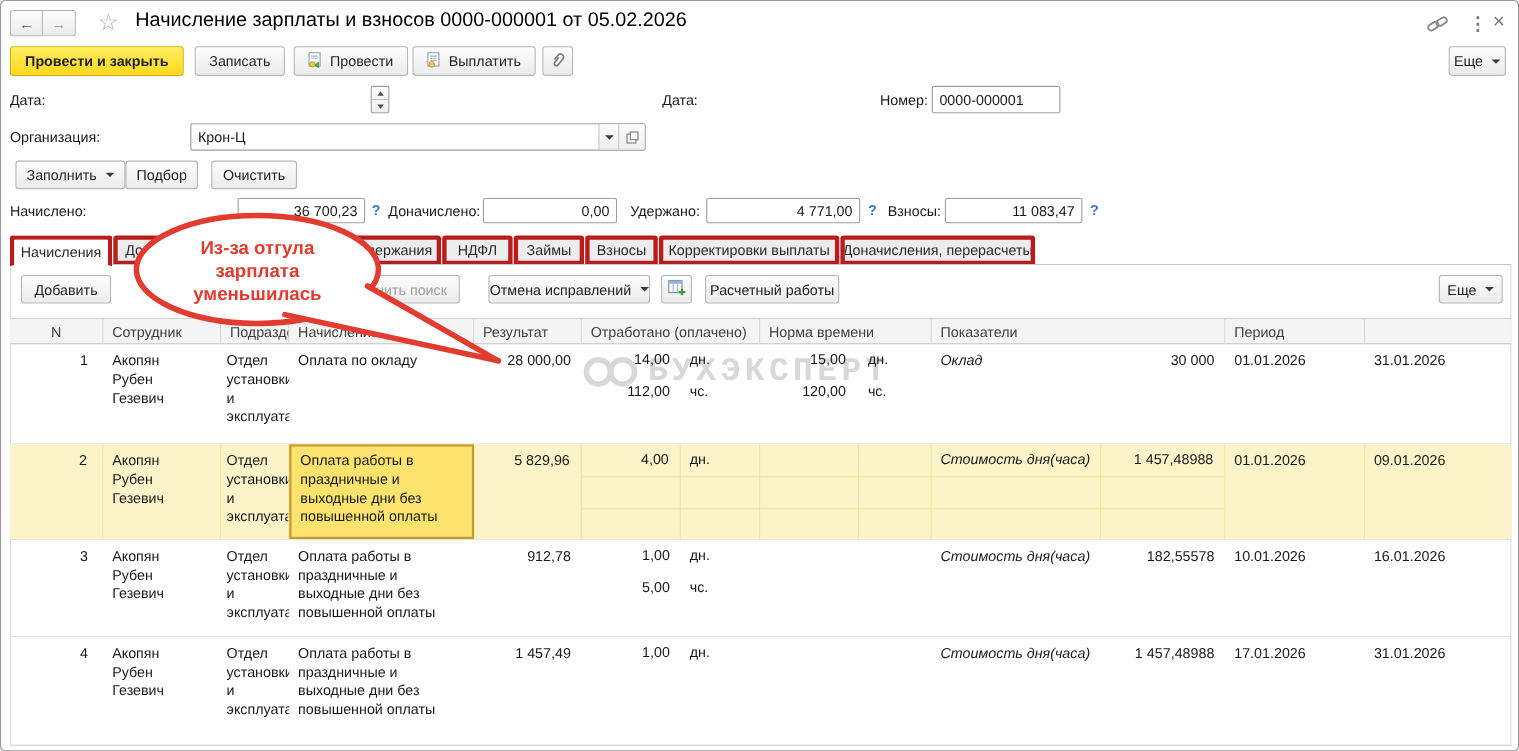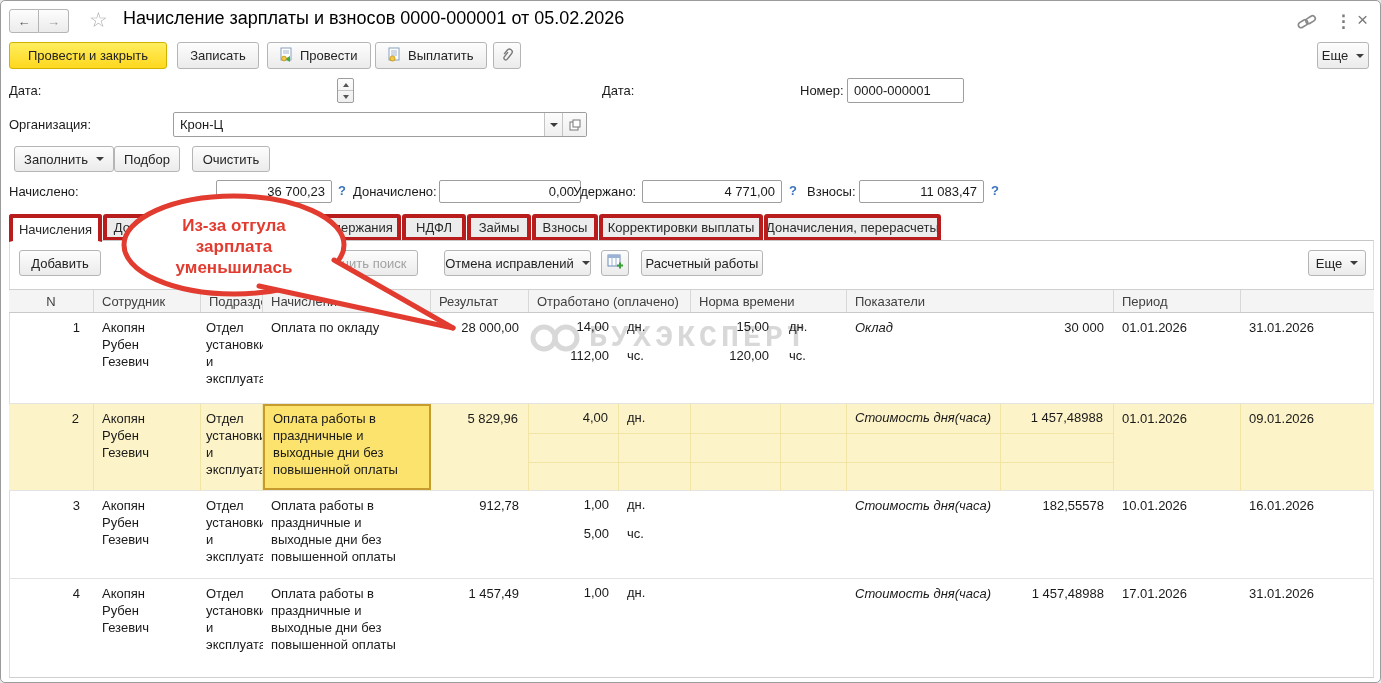--- a/index.html
+++ b/index.html
@@ -13,21 +13,21 @@
 
   
   .btn {
     display:inline-flex; align-items:center; justify-content:center; gap:6px;
     height:26px; padding:0 12px; background:linear-gradient(#fdfdfd,#ebebeb);
     border:1px solid #b5b5b5; border-radius:3px; font-size:13px; color:#232323;
     cursor:default; white-space:nowrap;
   }
   .btn-yellow {
     background:linear-gradient(#ffee60,#ffd81e); border:1px solid #d2b200;
-    font-weight:normal; height:27px;
+    font-weight:bold; height:27px;
   }
   .btn-disabled { color:#a2a2a2; }
   .icon-btn { padding:0 5px; }
   .caret { width:0; height:0; border-left:4px solid transparent; border-right:4px solid transparent; border-top:4px solid #3c3c3c; margin-left:2px; }
 
   
   .field {
     display:flex; align-items:center; height:25px; background:#fff;
     border:1px solid #9e9e9e; border-radius:2px; font-size:13px; overflow:hidden;
   }
@@ -191,21 +191,21 @@
   <div class="abs btn" style="left:113px; top:145px; width:66px;">Подбор</div>
   <div class="abs btn" style="left:191px; top:145px; width:78px;">Очистить</div>
 
   <div class="abs label" style="left:8px; top:183px;">Начислено:</div>
   <div class="abs field" style="left:215px; top:179px; width:116px; height:23px;">
     <div class="txt num">36 700,23</div>
   </div>
   <div class="abs hint" style="left:337px; top:182px;">?</div>
 
   <div class="abs label" style="left:352px; top:183px;">Доначислено:</div>
-  <div class="abs field" style="left:438px; top:179px; width:142px; height:23px;">
+  <div class="abs field" style="left:438px; top:179px; width:122px; height:23px;">
     <div class="txt num">0,00</div>
   </div>
 
   <div class="abs label" style="left:572px; top:183px;">Удержано:</div>
   <div class="abs field" style="left:641px; top:179px; width:140px; height:23px;">
     <div class="txt num">4 771,00</div>
   </div>
   <div class="abs hint" style="left:788px; top:182px;">?</div>
 
   <div class="abs label" style="left:806px; top:183px;">Взносы:</div>

